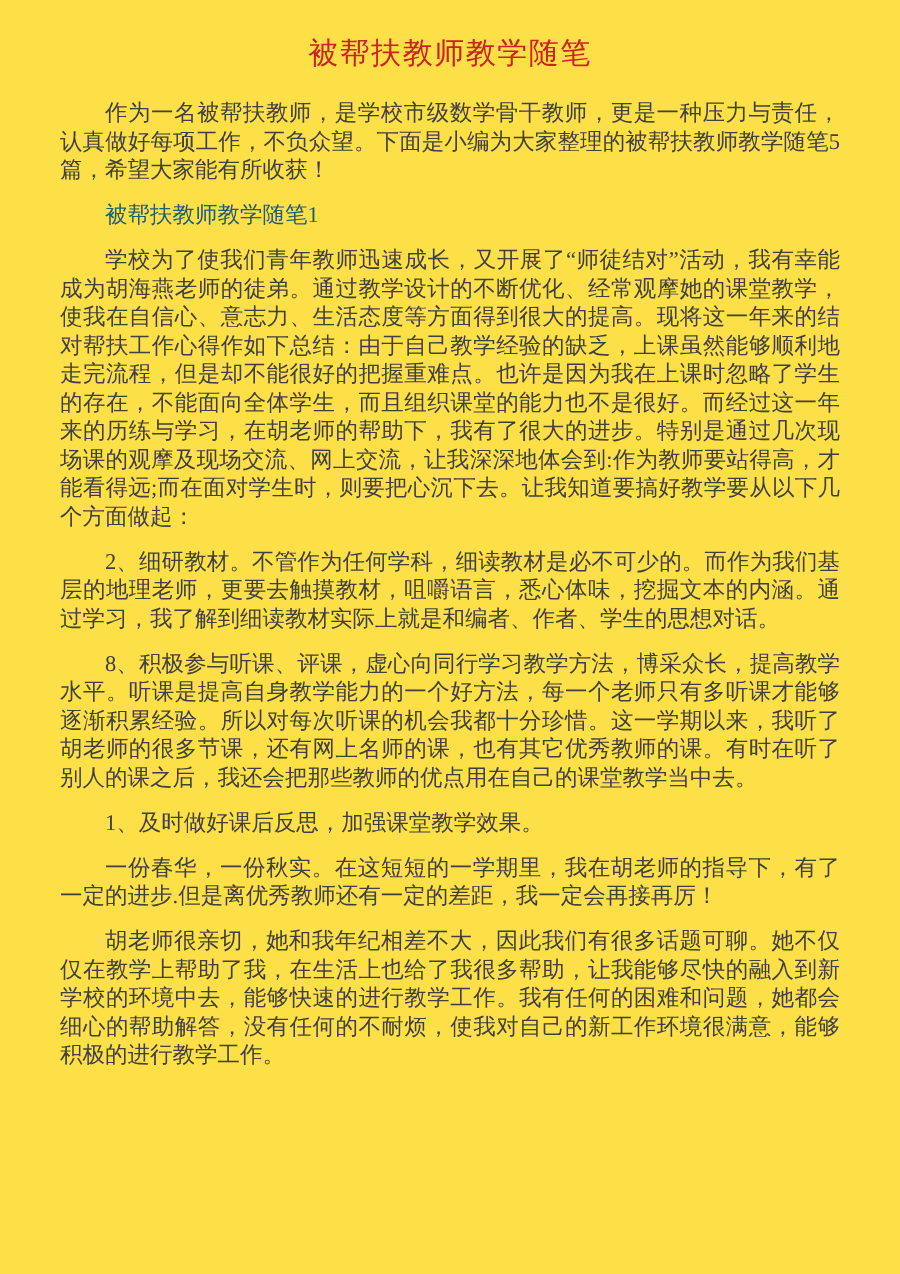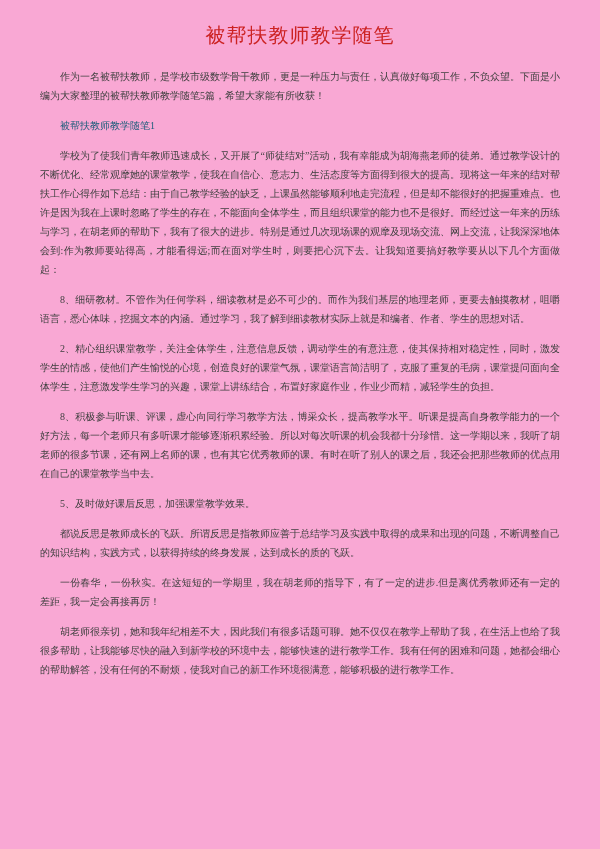--- a/index.html
+++ b/index.html
@@ -11,34 +11,34 @@
     width: 600px;
     height: 849px;
     overflow: hidden;
     font-family: "Liberation Serif", "DejaVu Serif", serif;
   }
   .page {
     box-sizing: border-box;
     width: 600px;
     height: 849px;
     padding: 14px 40px 0 40px;
-    background: #f9a8d4;
+    background: #fde047;
     overflow: hidden;
   }
   h1.doc-title {
     font-family: "Liberation Sans", "DejaVu Sans", sans-serif;
     font-size: 20px;
     font-weight: 500;
     letter-spacing: 1px;
     text-align: center;
     margin: 8px 0 18px 0;
     color: var(--title-color, #cc2222);
   }
   .doc-body p {
-    font-size: 10px;
+    font-size: 15px;
     line-height: 19px;
     color: var(--body-color, #404040);
     text-indent: 2em;
     text-align: justify;
     margin: 0 0 11px 0;
     word-break: break-all;
   }
   .doc-body p.heading-blue {
     color: var(--section-color, #1d5d7b);
     font-weight: normal;
@@ -46,21 +46,19 @@
 </style>
 </head>
 <body>
 
 <div class="page">
   <h1 class="doc-title">被帮扶教师教学随笔</h1>
   <div class="doc-body" id="doc-body">
       <p>作为一名被帮扶教师，是学校市级数学骨干教师，更是一种压力与责任，认真做好每项工作，不负众望。下面是小编为大家整理的被帮扶教师教学随笔5篇，希望大家能有所收获！</p>
       <p class="heading-blue">被帮扶教师教学随笔1</p>
       <p>学校为了使我们青年教师迅速成长，又开展了“师徒结对”活动，我有幸能成为胡海燕老师的徒弟。通过教学设计的不断优化、经常观摩她的课堂教学，使我在自信心、意志力、生活态度等方面得到很大的提高。现将这一年来的结对帮扶工作心得作如下总结：由于自己教学经验的缺乏，上课虽然能够顺利地走完流程，但是却不能很好的把握重难点。也许是因为我在上课时忽略了学生的存在，不能面向全体学生，而且组织课堂的能力也不是很好。而经过这一年来的历练与学习，在胡老师的帮助下，我有了很大的进步。特别是通过几次现场课的观摩及现场交流、网上交流，让我深深地体会到:作为教师要站得高，才能看得远;而在面对学生时，则要把心沉下去。让我知道要搞好教学要从以下几个方面做起：</p>
-      <p>8、细研教材。不管作为任何学科，细读教材是必不可少的。而作为我们基层的地理老师，更要去触摸教材，咀嚼语言，悉心体味，挖掘文本的内涵。通过学习，我了解到细读教材实际上就是和编者、作者、学生的思想对话。</p>
-      <p>2、精心组织课堂教学，关注全体学生，注意信息反馈，调动学生的有意注意，使其保持相对稳定性，同时，激发学生的情感，使他们产生愉悦的心境，创造良好的课堂气氛，课堂语言简洁明了，克服了重复的毛病，课堂提问面向全体学生，注意激发学生学习的兴趣，课堂上讲练结合，布置好家庭作业，作业少而精，减轻学生的负担。</p>
+      <p>2、细研教材。不管作为任何学科，细读教材是必不可少的。而作为我们基层的地理老师，更要去触摸教材，咀嚼语言，悉心体味，挖掘文本的内涵。通过学习，我了解到细读教材实际上就是和编者、作者、学生的思想对话。</p>
       <p>8、积极参与听课、评课，虚心向同行学习教学方法，博采众长，提高教学水平。听课是提高自身教学能力的一个好方法，每一个老师只有多听课才能够逐渐积累经验。所以对每次听课的机会我都十分珍惜。这一学期以来，我听了胡老师的很多节课，还有网上名师的课，也有其它优秀教师的课。有时在听了别人的课之后，我还会把那些教师的优点用在自己的课堂教学当中去。</p>
-      <p>5、及时做好课后反思，加强课堂教学效果。</p>
-      <p>都说反思是教师成长的飞跃。所谓反思是指教师应善于总结学习及实践中取得的成果和出现的问题，不断调整自己的知识结构，实践方式，以获得持续的终身发展，达到成长的质的飞跃。</p>
+      <p>1、及时做好课后反思，加强课堂教学效果。</p>
       <p>一份春华，一份秋实。在这短短的一学期里，我在胡老师的指导下，有了一定的进步.但是离优秀教师还有一定的差距，我一定会再接再厉！</p>
       <p>胡老师很亲切，她和我年纪相差不大，因此我们有很多话题可聊。她不仅仅在教学上帮助了我，在生活上也给了我很多帮助，让我能够尽快的融入到新学校的环境中去，能够快速的进行教学工作。我有任何的困难和问题，她都会细心的帮助解答，没有任何的不耐烦，使我对自己的新工作环境很满意，能够积极的进行教学工作。</p>
     </div>
 </div>
 
 </body></html>

